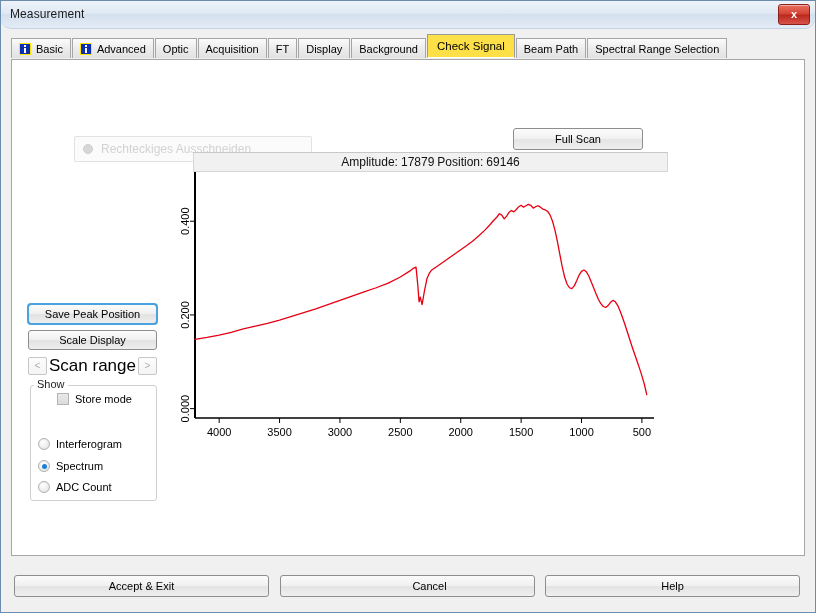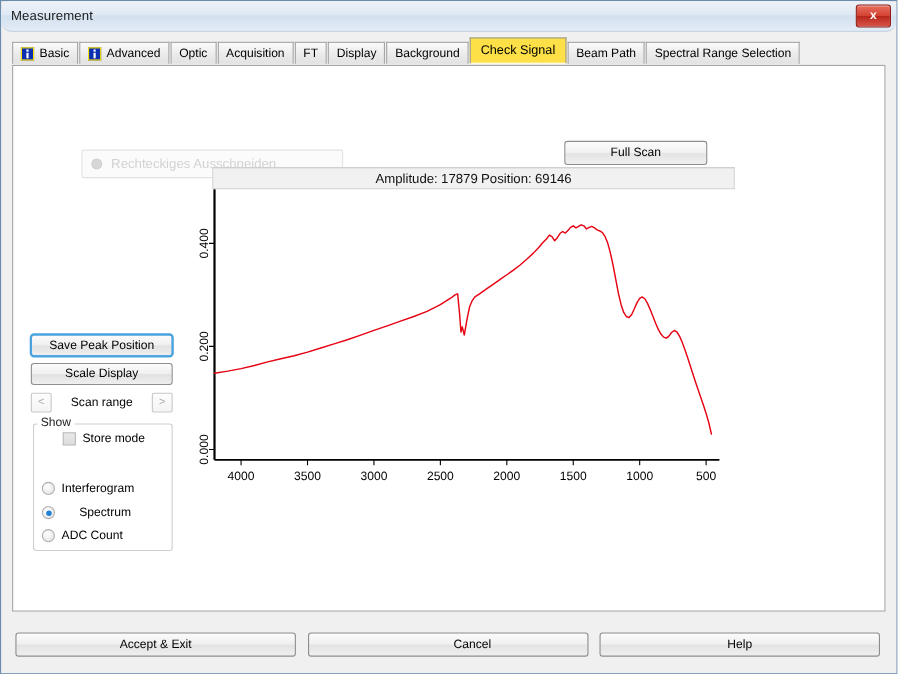--- a/index.html
+++ b/index.html
@@ -253,21 +253,21 @@
     border: 1px solid #c6c6c6;
     border-radius: 2px;
     box-sizing: border-box;
     color: #b0b0b0;
     font-size: 10px;
     text-align: center;
     line-height: 16px;
     cursor: pointer;
   }
   .scanrange-label {
-    font-size: 11px;
+    font-size: 17px;
     color: #000;
   }
 
   .groupbox {
     position: absolute;
     left: 18px; top: 325px;
     width: 127px; height: 116px;
     border: 1px solid #cfcfcf;
     border-radius: 3px;
     box-sizing: border-box;
@@ -299,21 +299,21 @@
   .chk-label { font-size: 11px; }
 
   .radio-row {
     position: absolute;
     left: 26px;
     display: flex;
     align-items: center;
     cursor: pointer;
   }
   .radio-row.r1 { top: 378px; }
-  .radio-row.r2 { top: 400px; gap: 16px; }
+  .radio-row.r2 { top: 400px; }
   .radio-row.r3 { top: 421px; }
   .radio {
     width: 12px; height: 12px;
     border-radius: 50%;
     background: radial-gradient(circle at 40% 35%, #ffffff 0%, #ececec 60%, #dcdcdc 100%);
     border: 1px solid #b0b0b0;
     box-sizing: border-box;
     margin-right: 6px;
     position: relative;
     flex: none;

